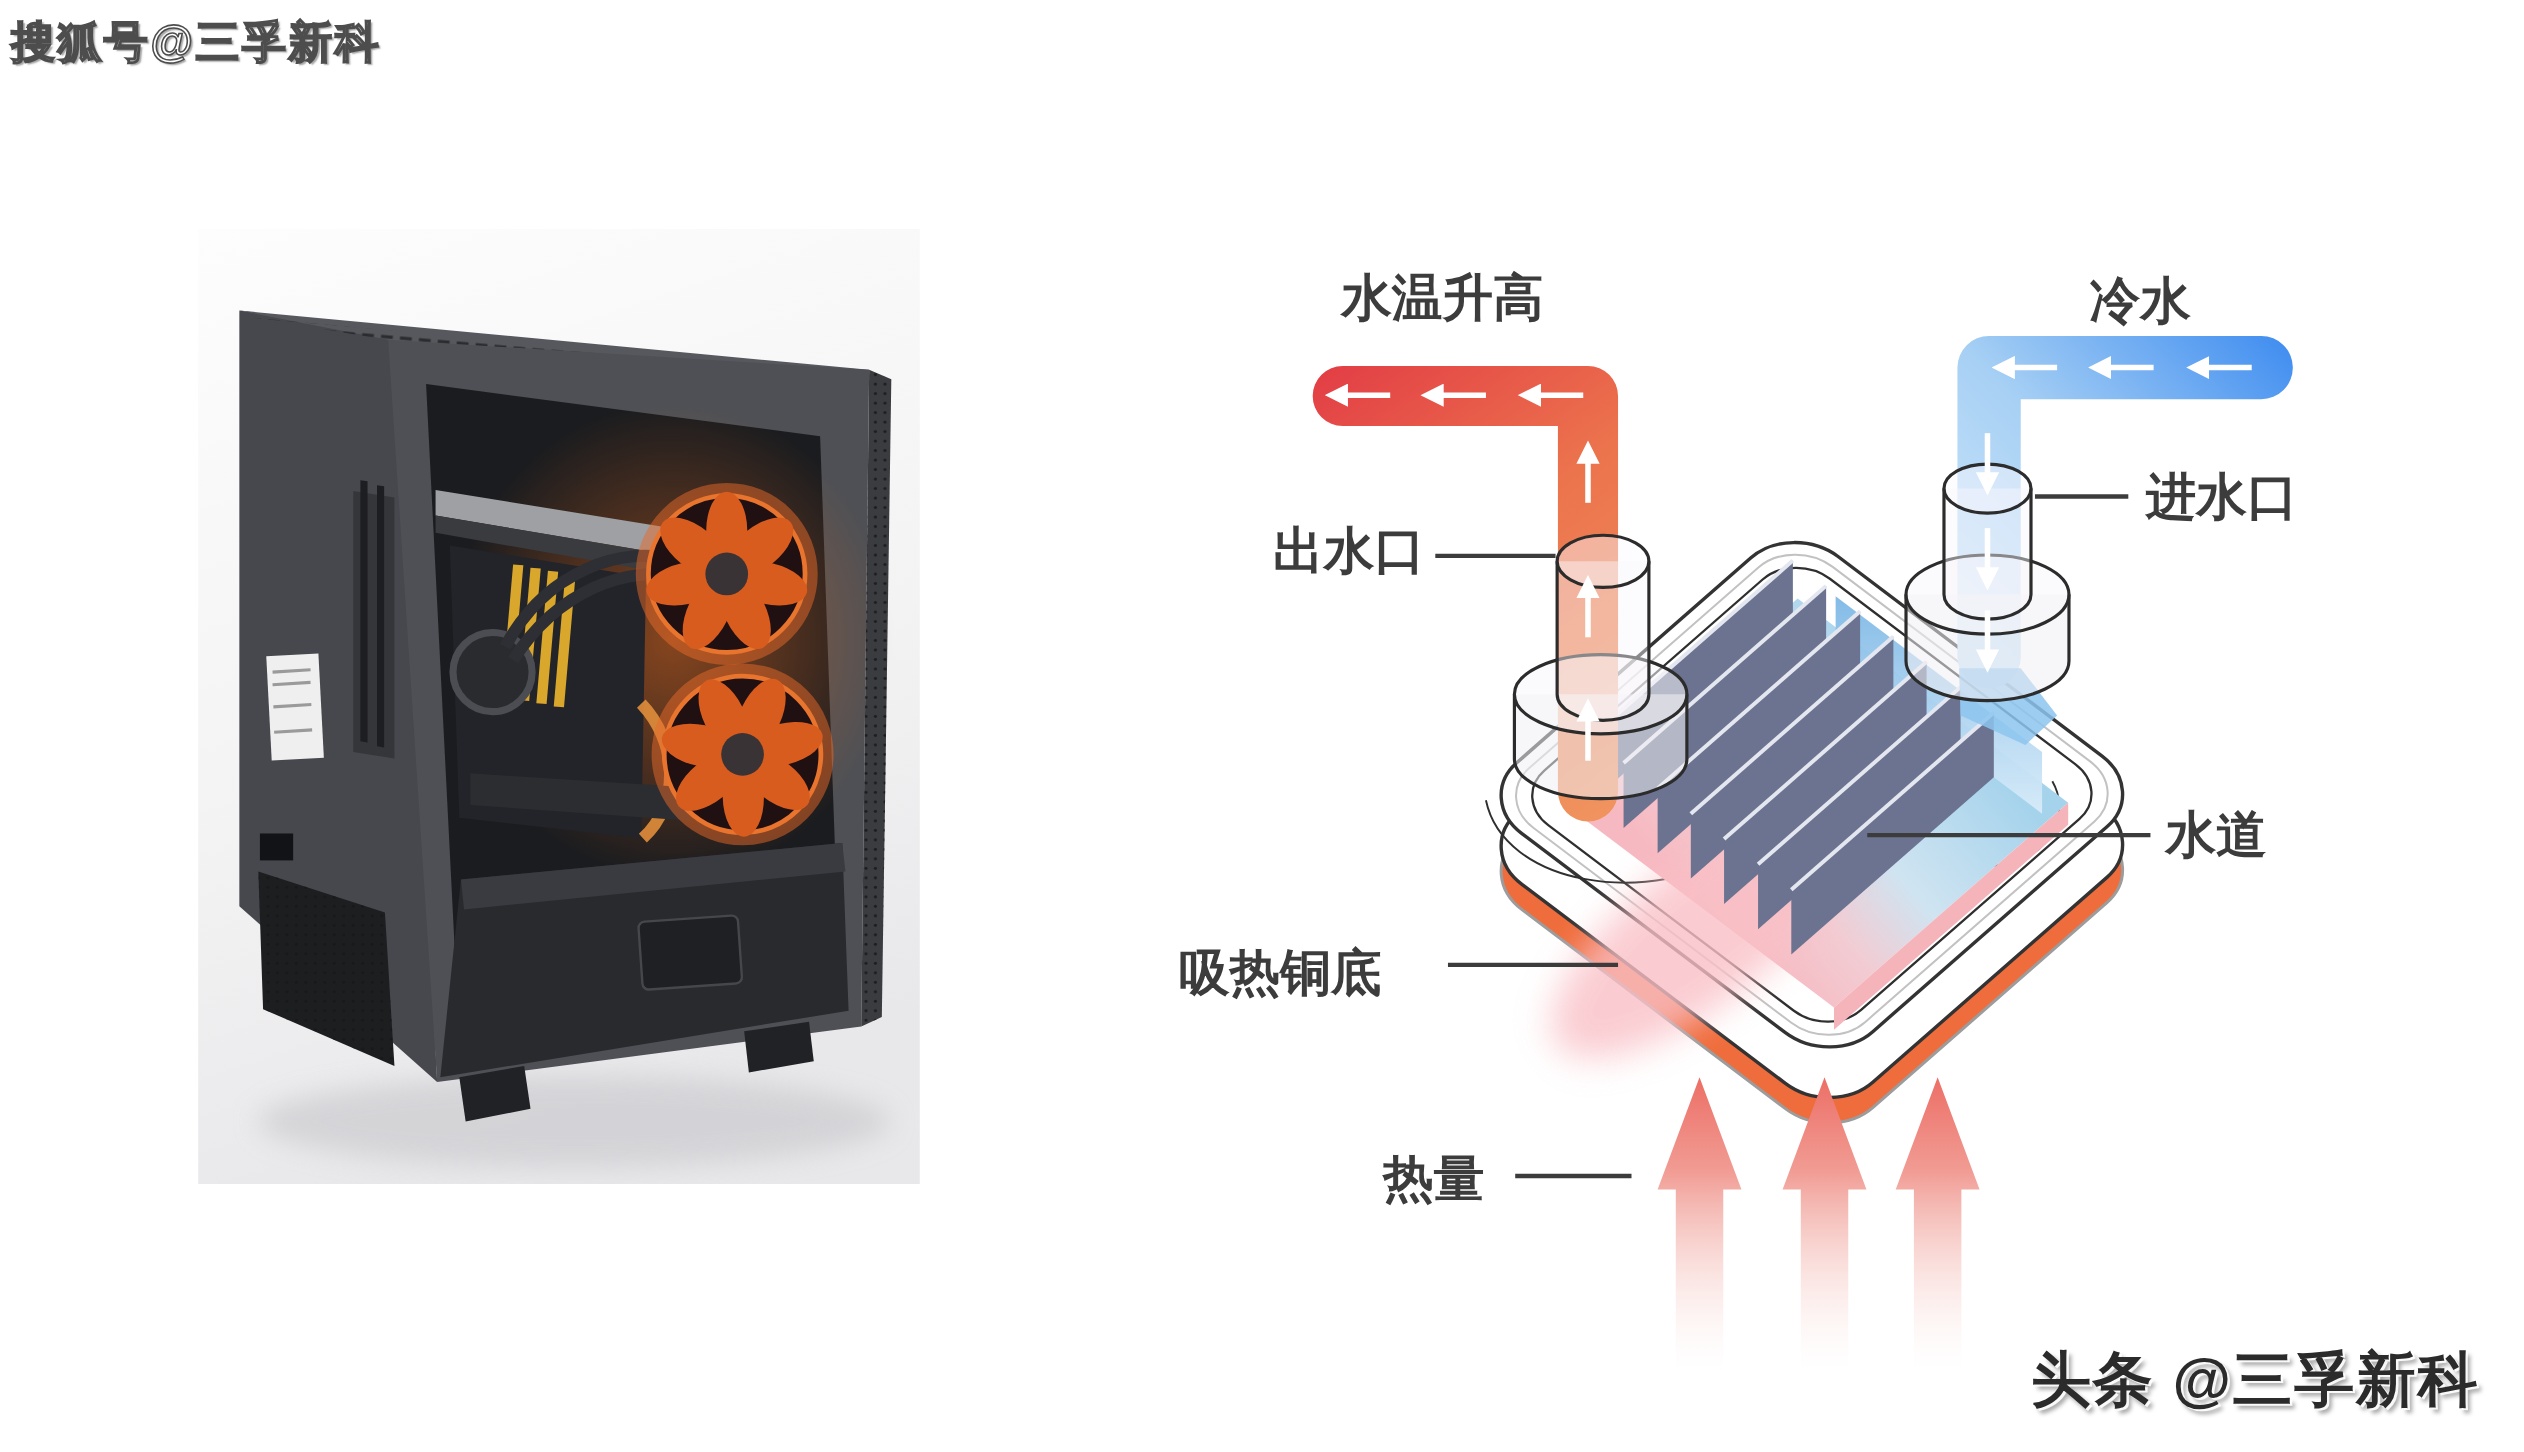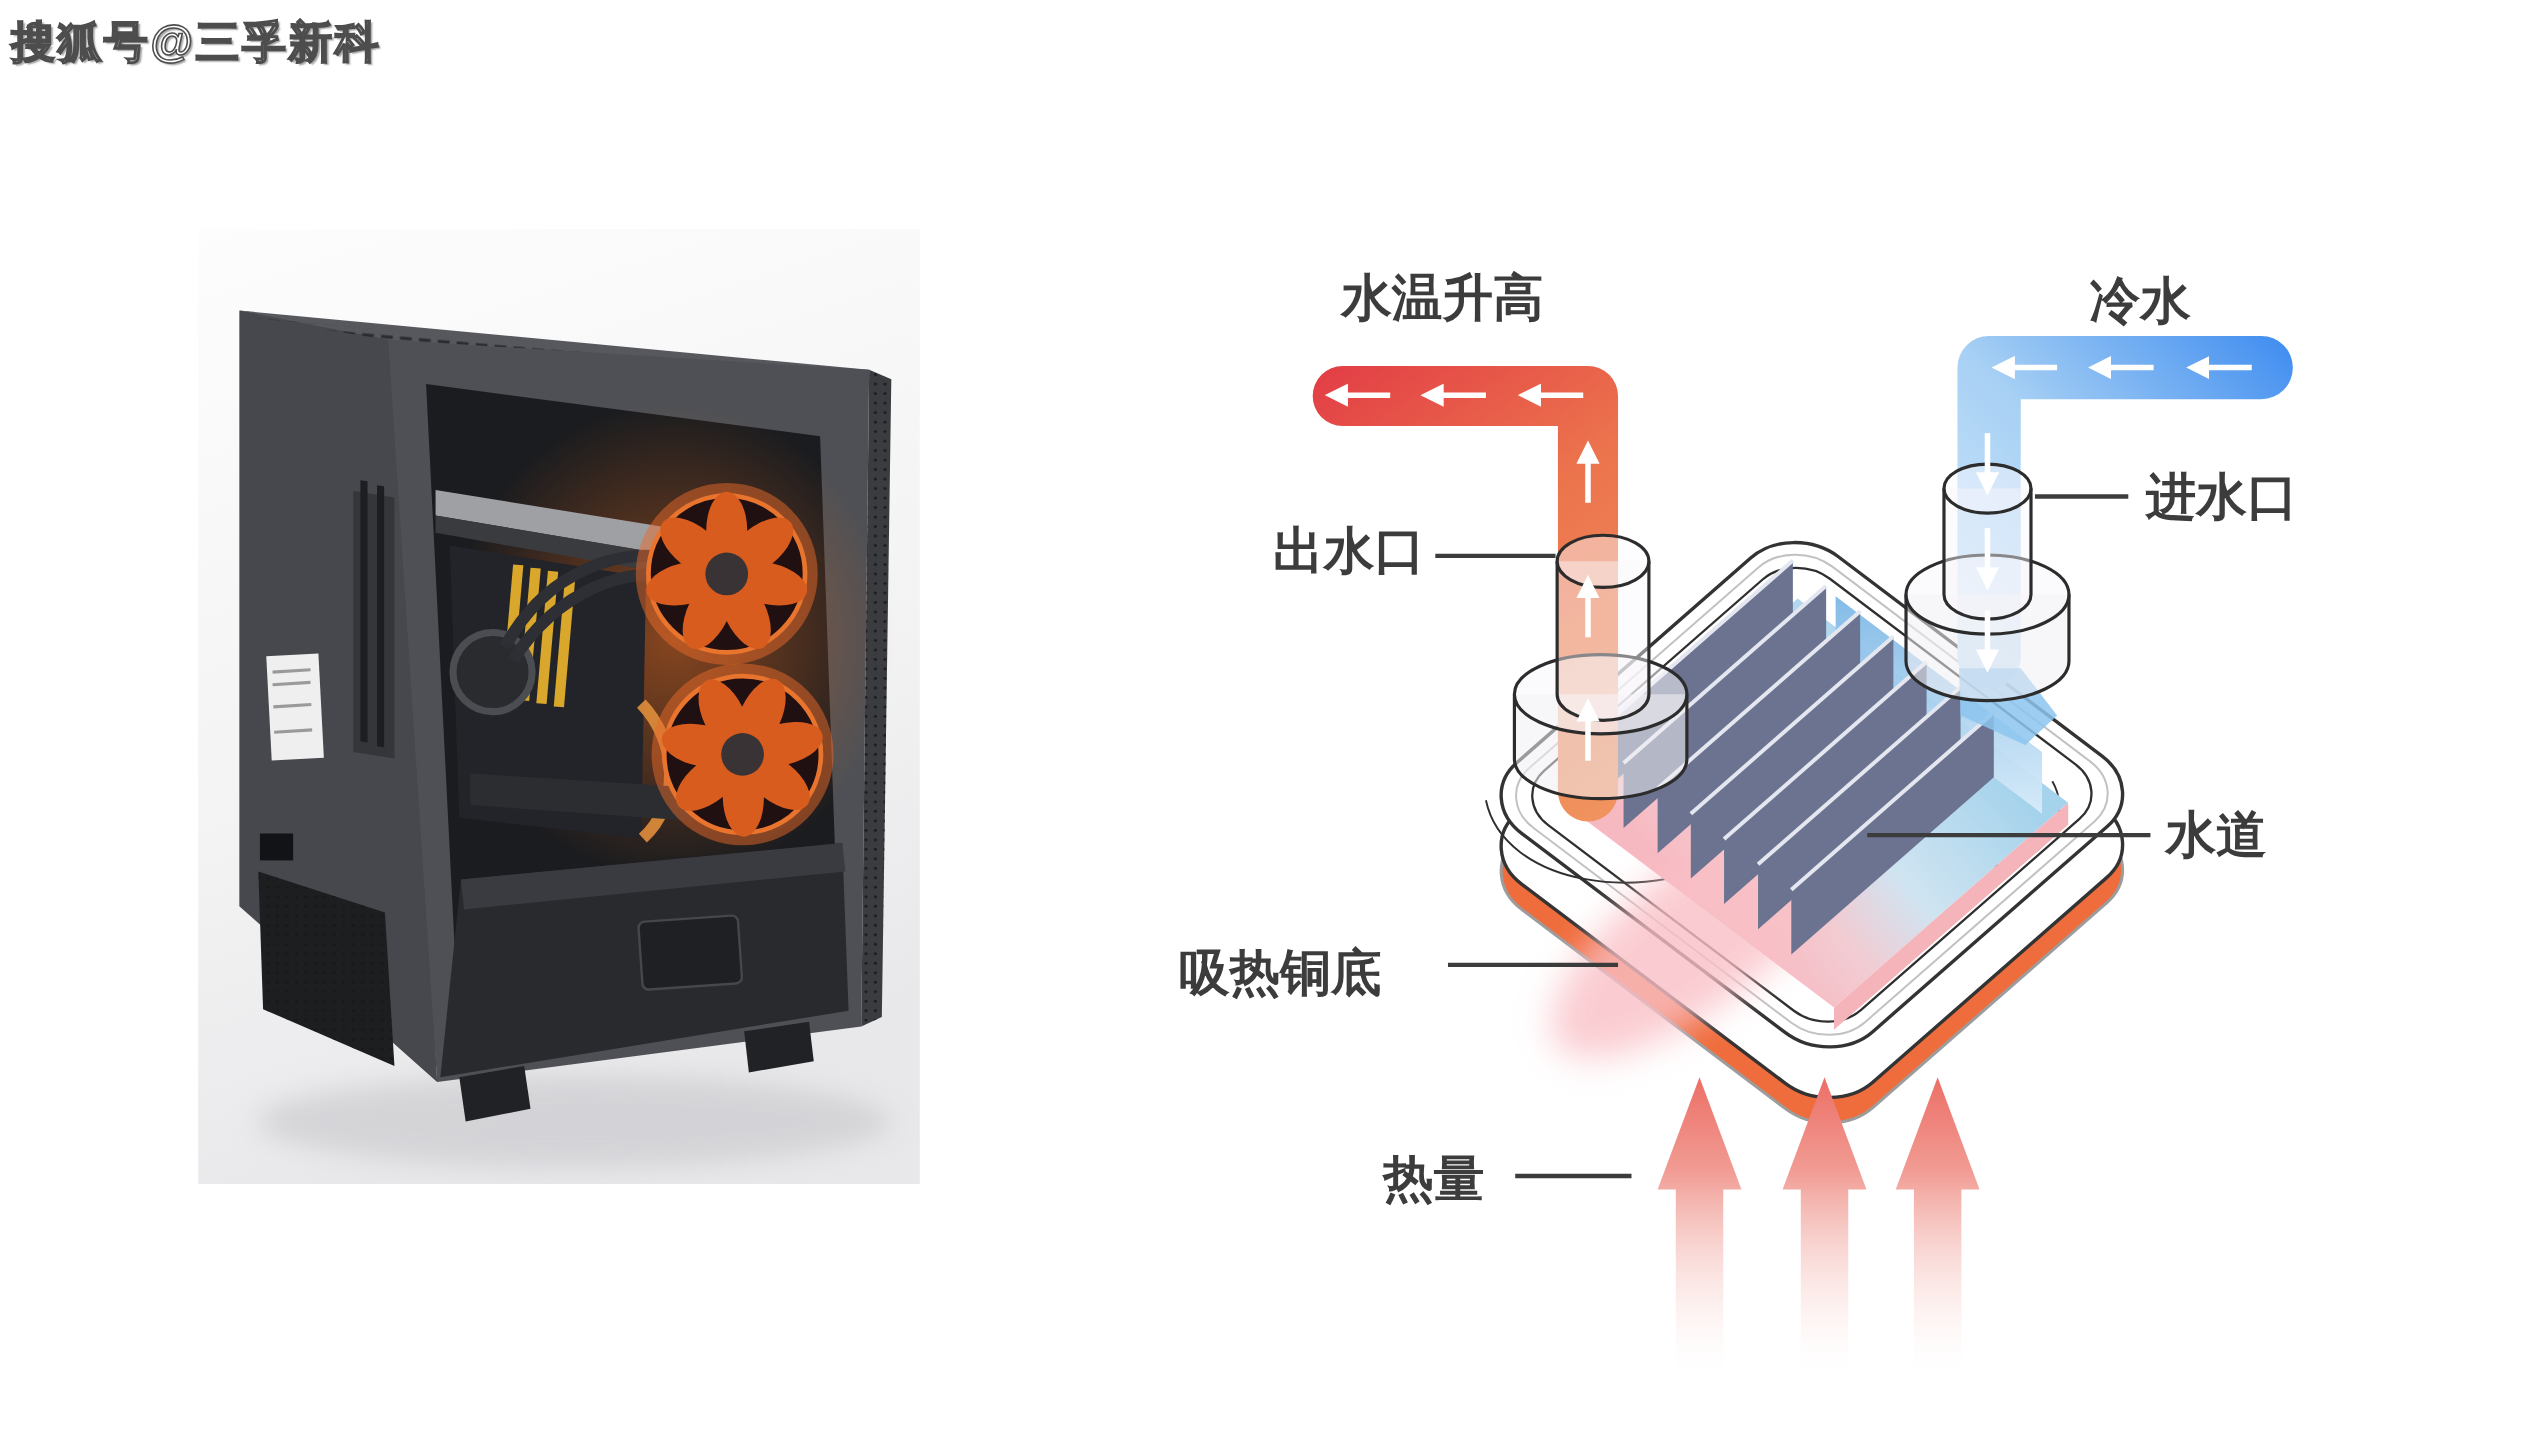--- a/index.html
+++ b/index.html
@@ -308,14 +308,15 @@
 
     <text x="1823" y="398" text-anchor="middle">水温升高</text>
     <text x="2705" y="402" text-anchor="middle">冷水</text>
     <text x="1609" y="718">出水口</text>
     <text x="2712" y="650">进水口</text>
     <text x="2737" y="1078">水道</text>
     <text x="1490" y="1252">吸热铜底</text>
     <text x="1748" y="1512">热量</text>
   </svg>
 
+  <div class="wm wm-br">头条 @三孚新科</div>
 </div>
 
 
 </body></html>

